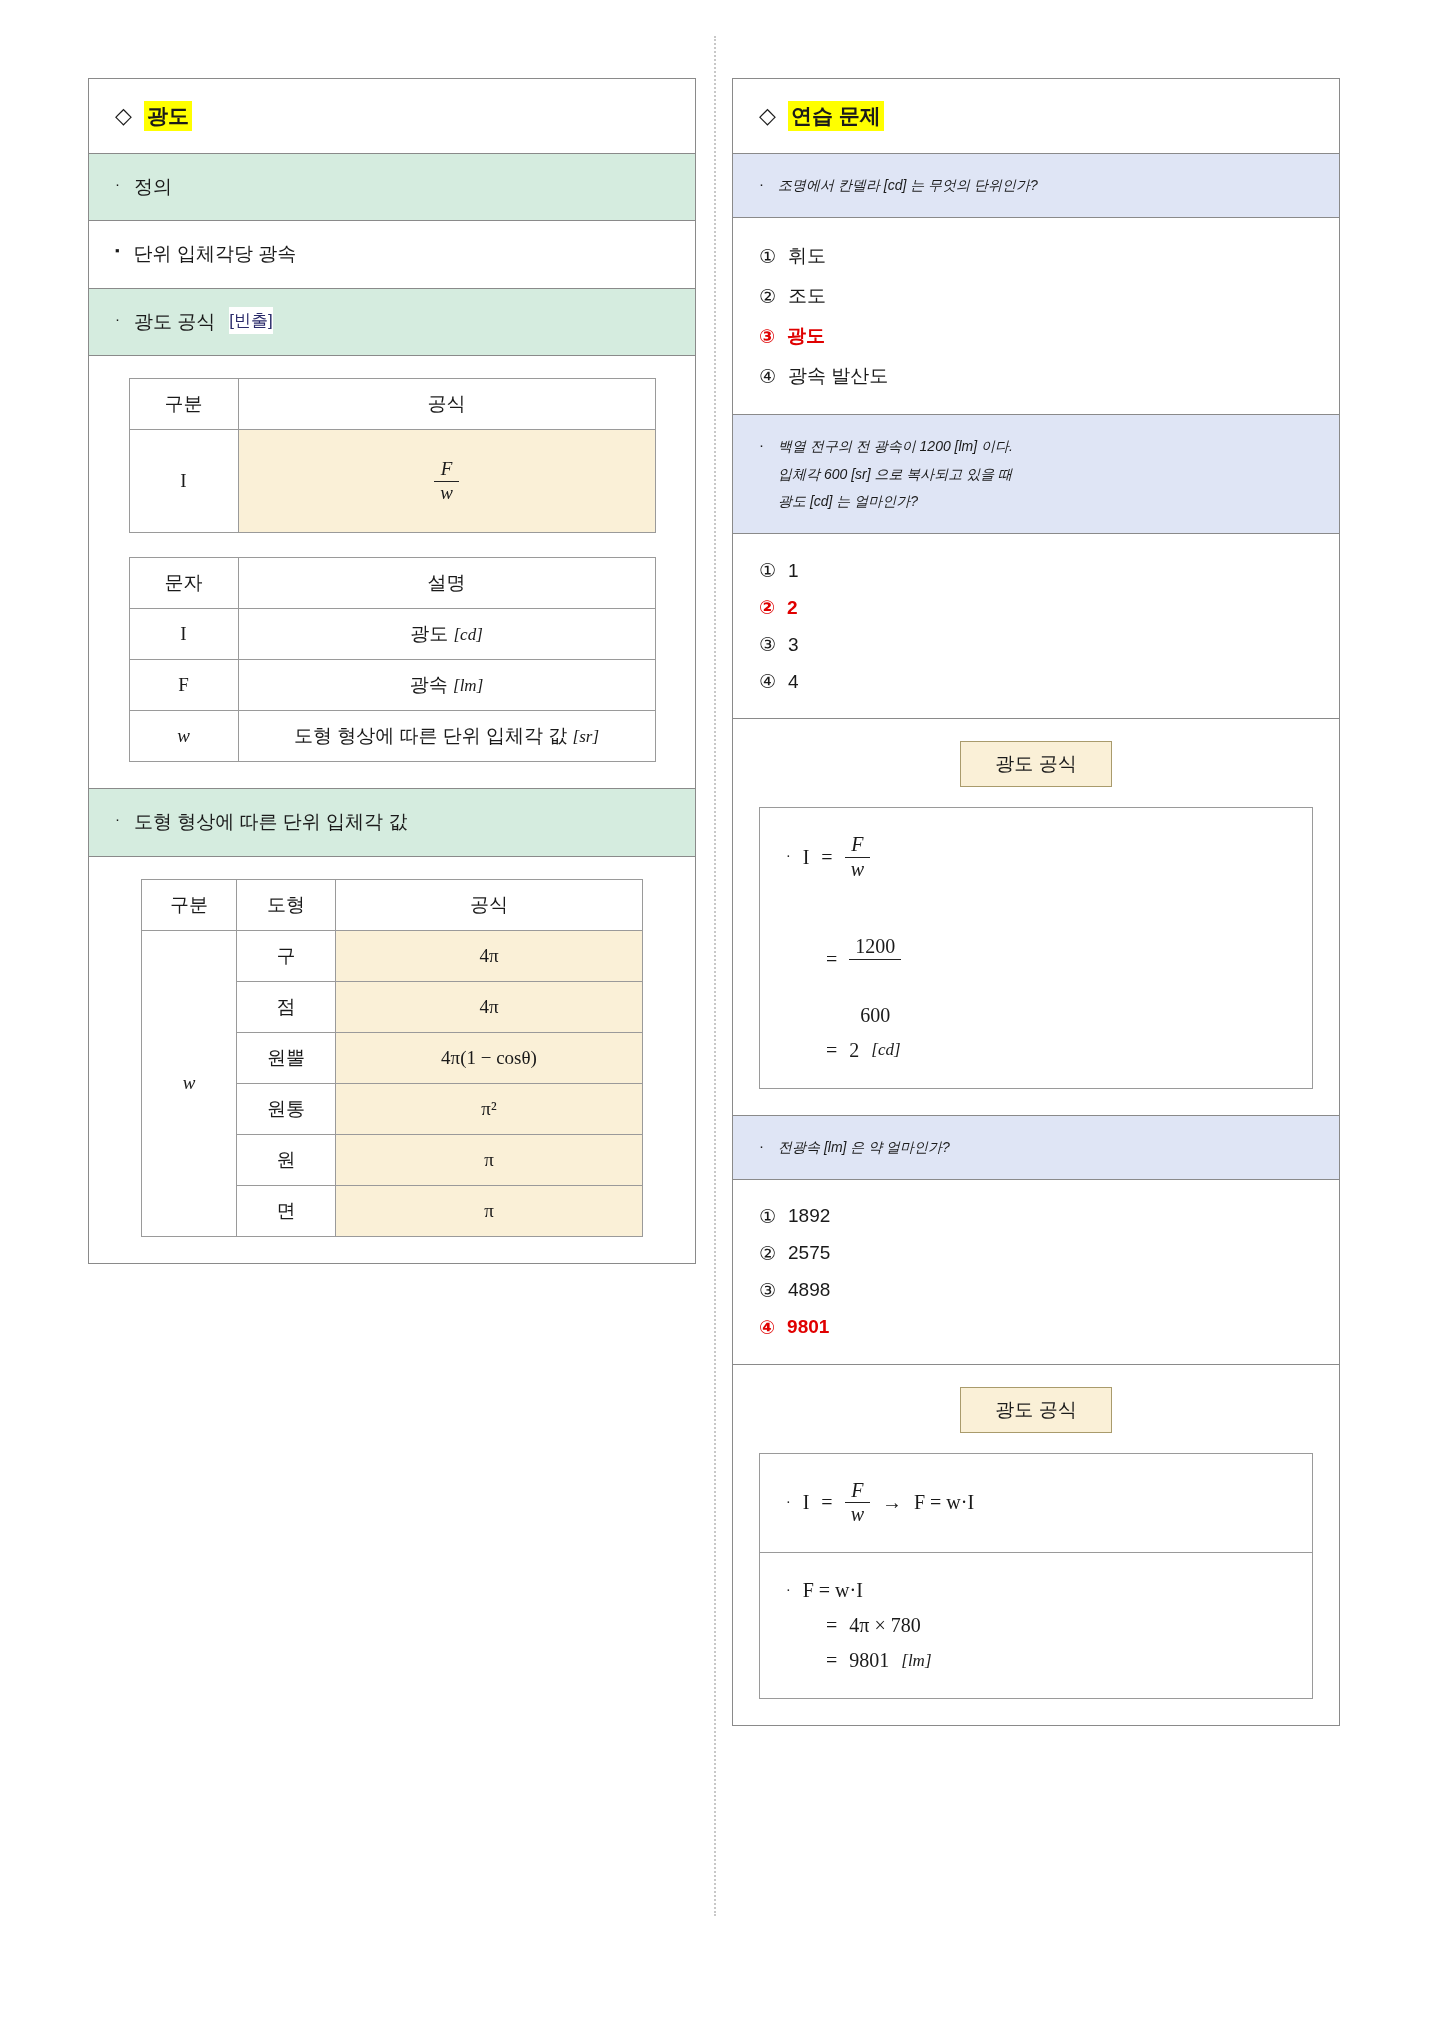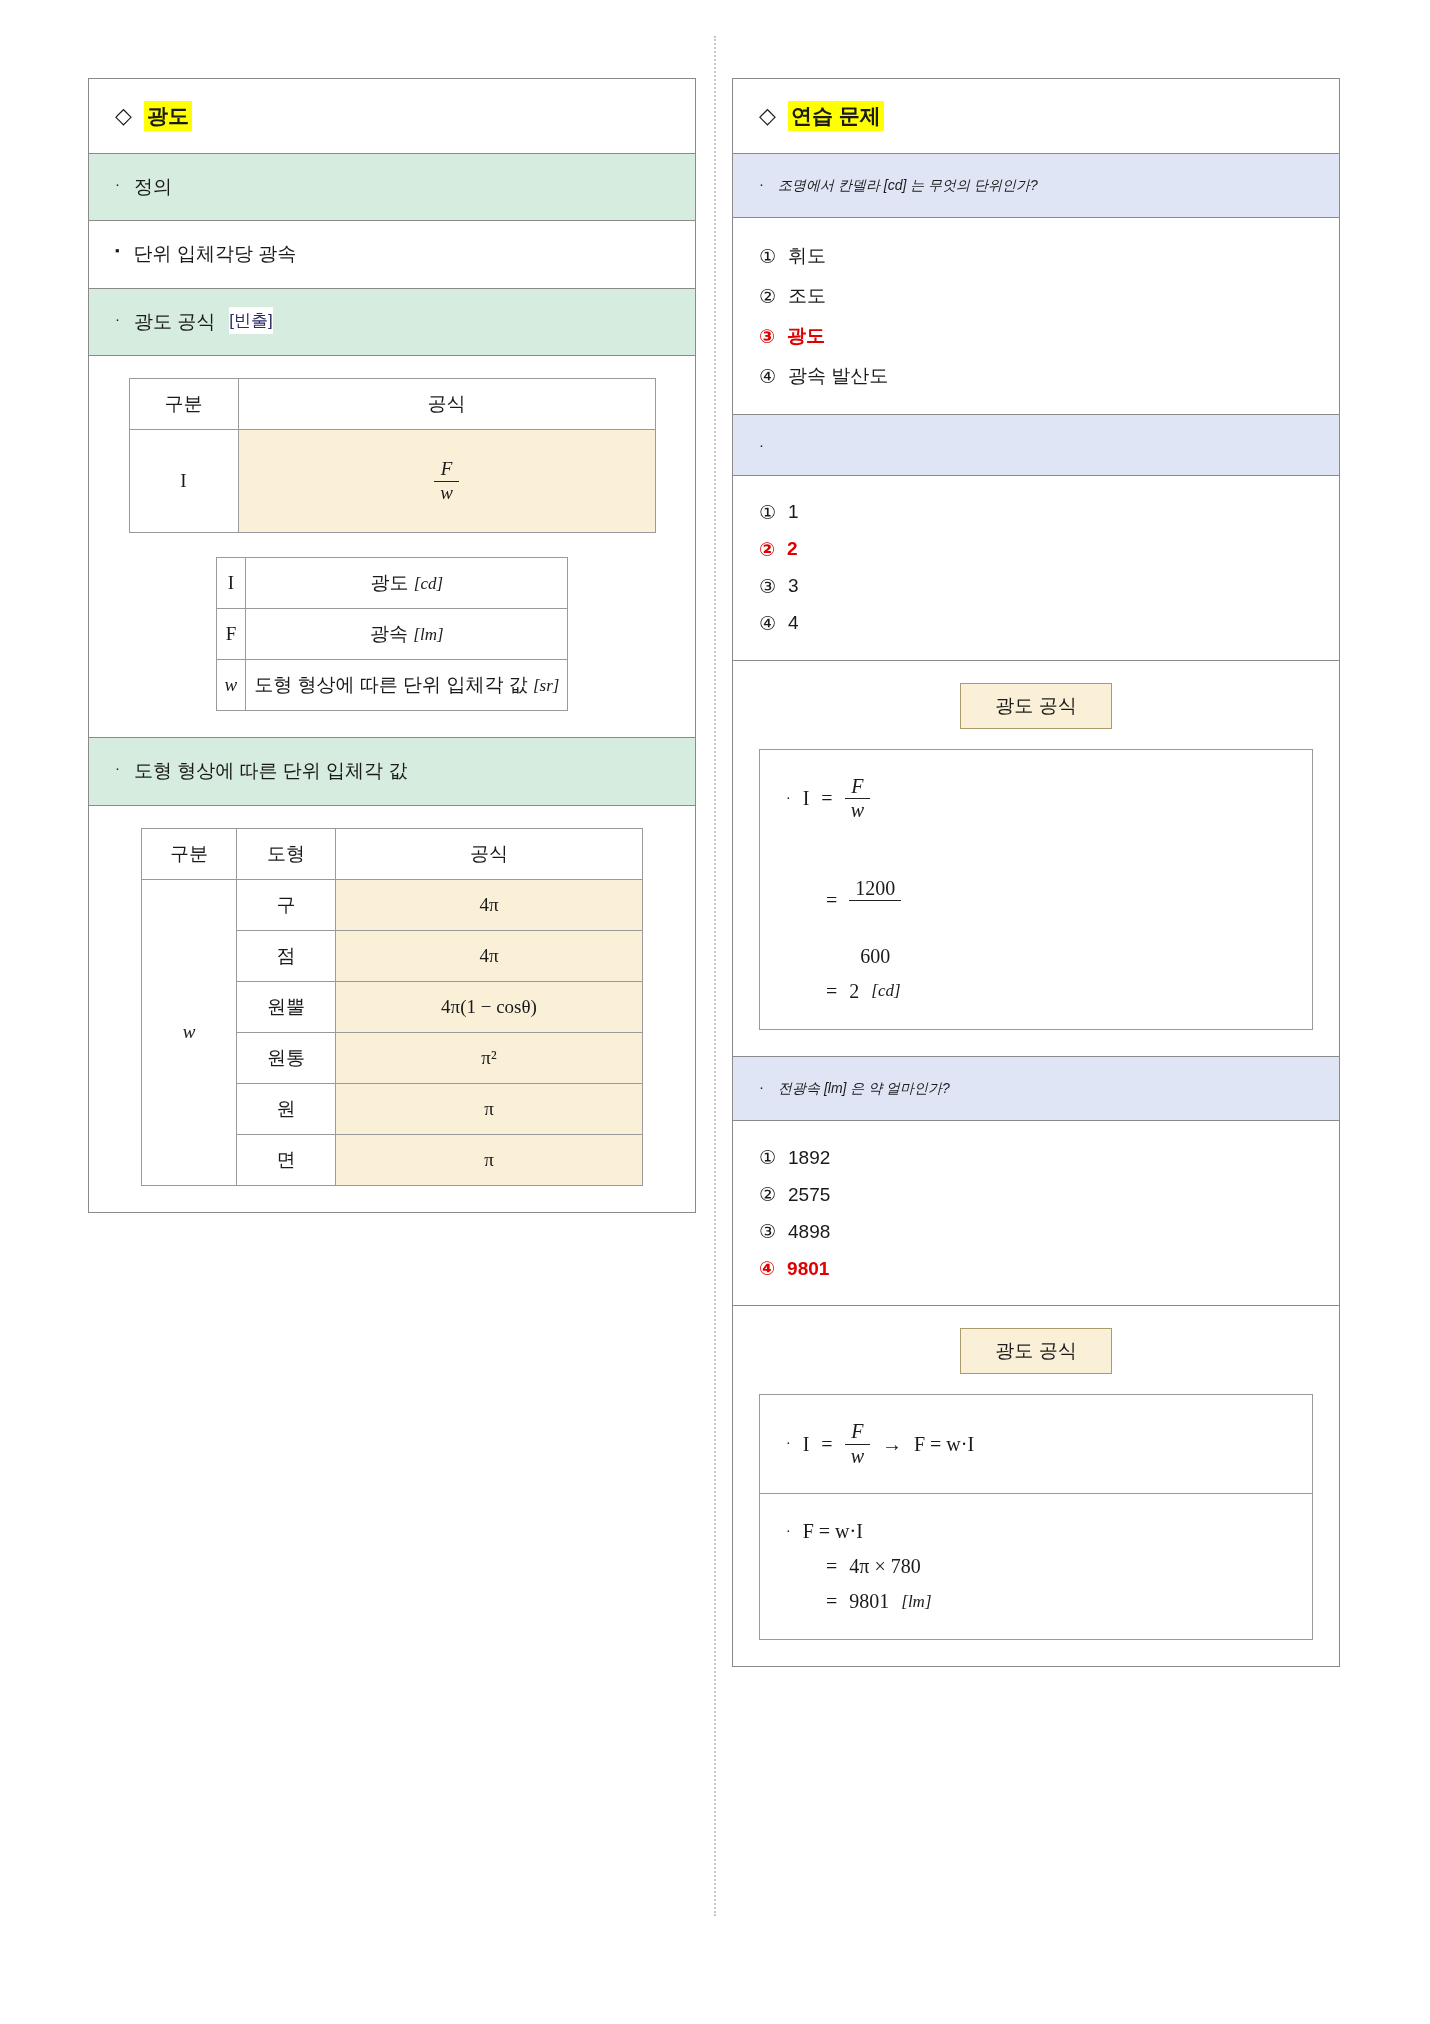--- a/index.html
+++ b/index.html
@@ -146,20 +146,24 @@
             </span>
           </td>
         </tr>
       </tbody>
         </table>
 
       <div style="height:24px"></div>
 
       <table class="t">
         <tbody>
+            <tr>
+          <th style="width:92px">문자</th>
+          <th style="width:400px">설명</th>
+        </tr>
         <tr>
           <td class="serif">I</td>
           <td>
             <span>광도</span>
             <span class="unit">[cd]</span>
           </td>
         </tr>
         <tr>
           <td class="serif">F</td>
           <td>
@@ -253,20 +257,25 @@
       </div>
       <div class="choice">
         <span>④</span>
         <span>광속 발산도</span>
       </div>
     </div>
 
     <div class="band band-blue">
       <div class="bul">
         <span class="dot">·</span>
+        <span class="qtext">
+          <span class="qline">백열 전구의 전 광속이 1200 [lm] 이다.</span>
+          <span class="qline">입체각 600 [sr] 으로 복사되고 있을 때</span>
+          <span class="qline">광도 [cd] 는 얼마인가?</span>
+        </span>
       </div>
     </div>
     <div class="band band-white">
       <div class="choice">
         <span>①</span>
         <span>1</span>
       </div>
       <div class="choice correct">
         <span>②</span>
         <span>2</span>

